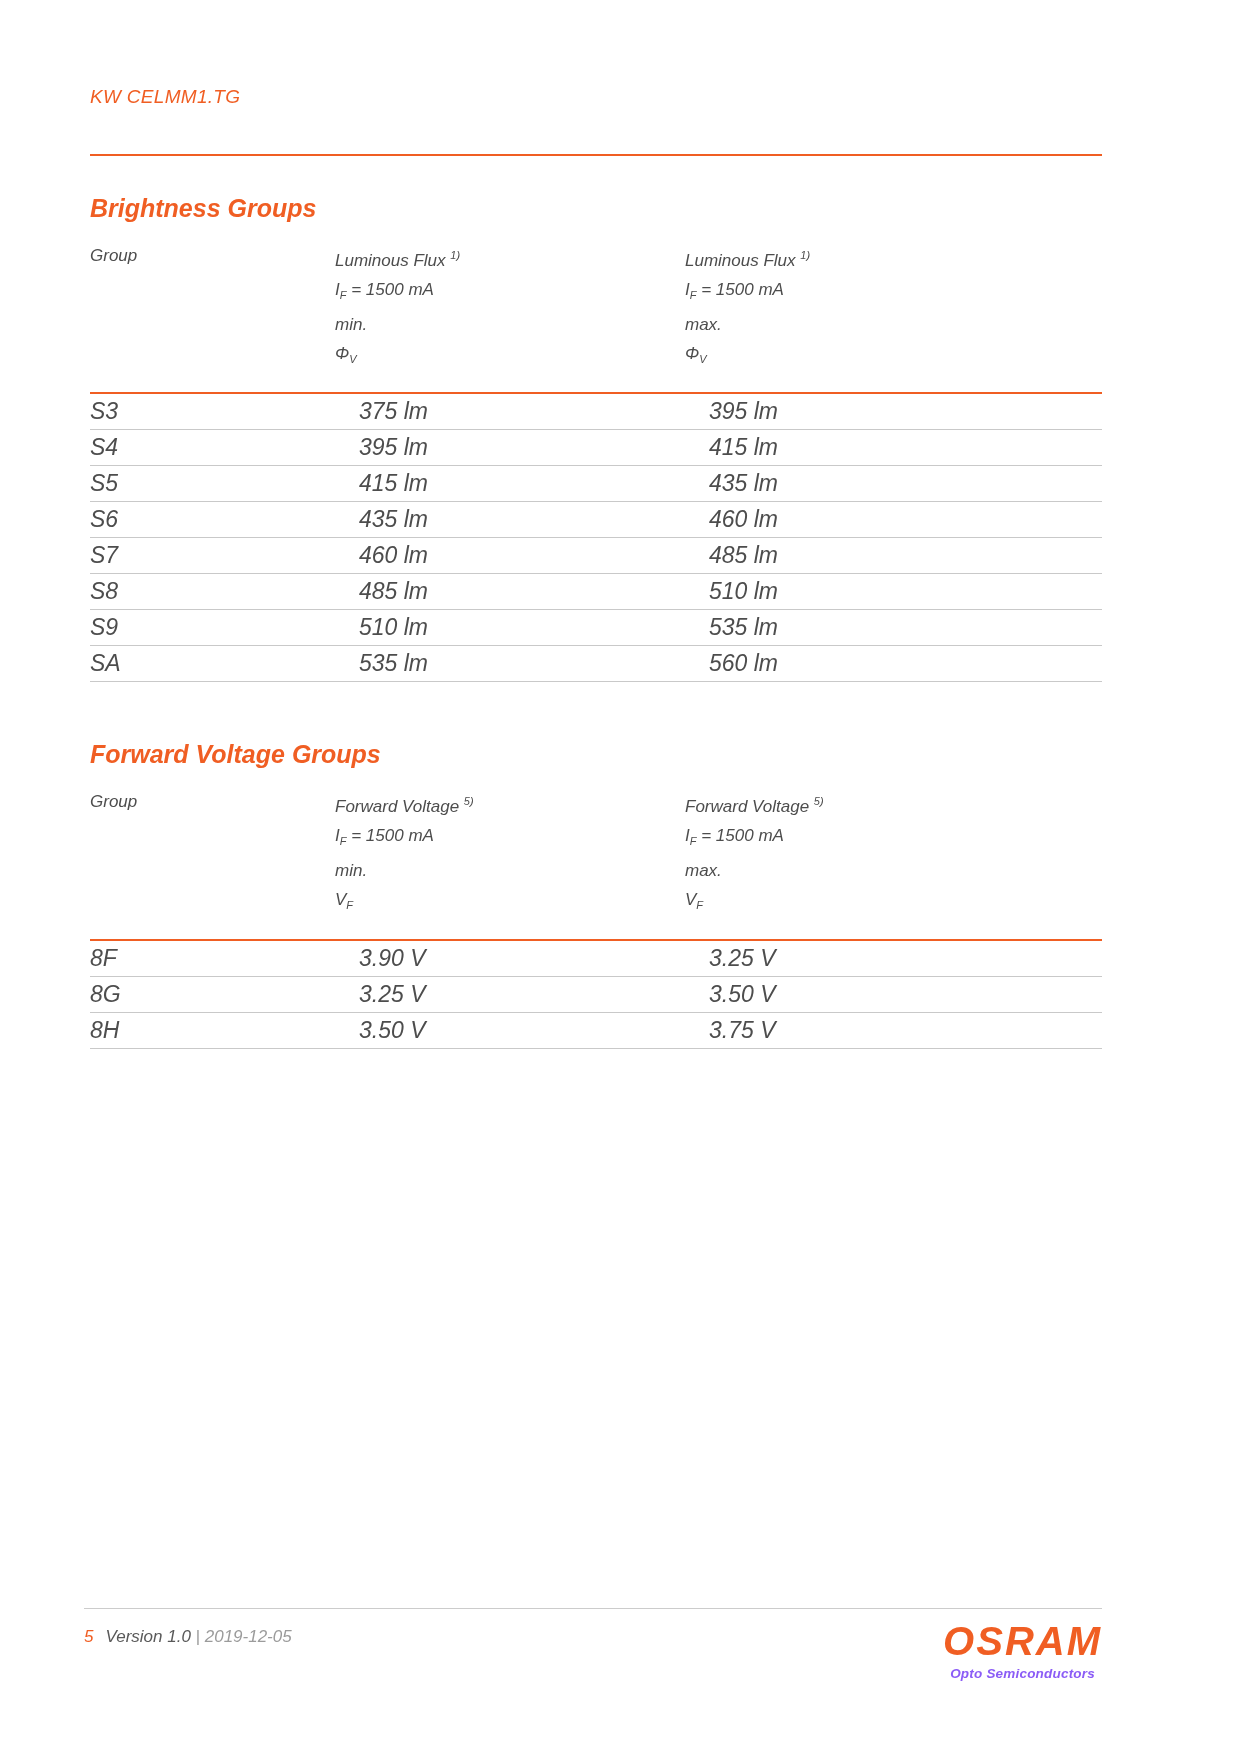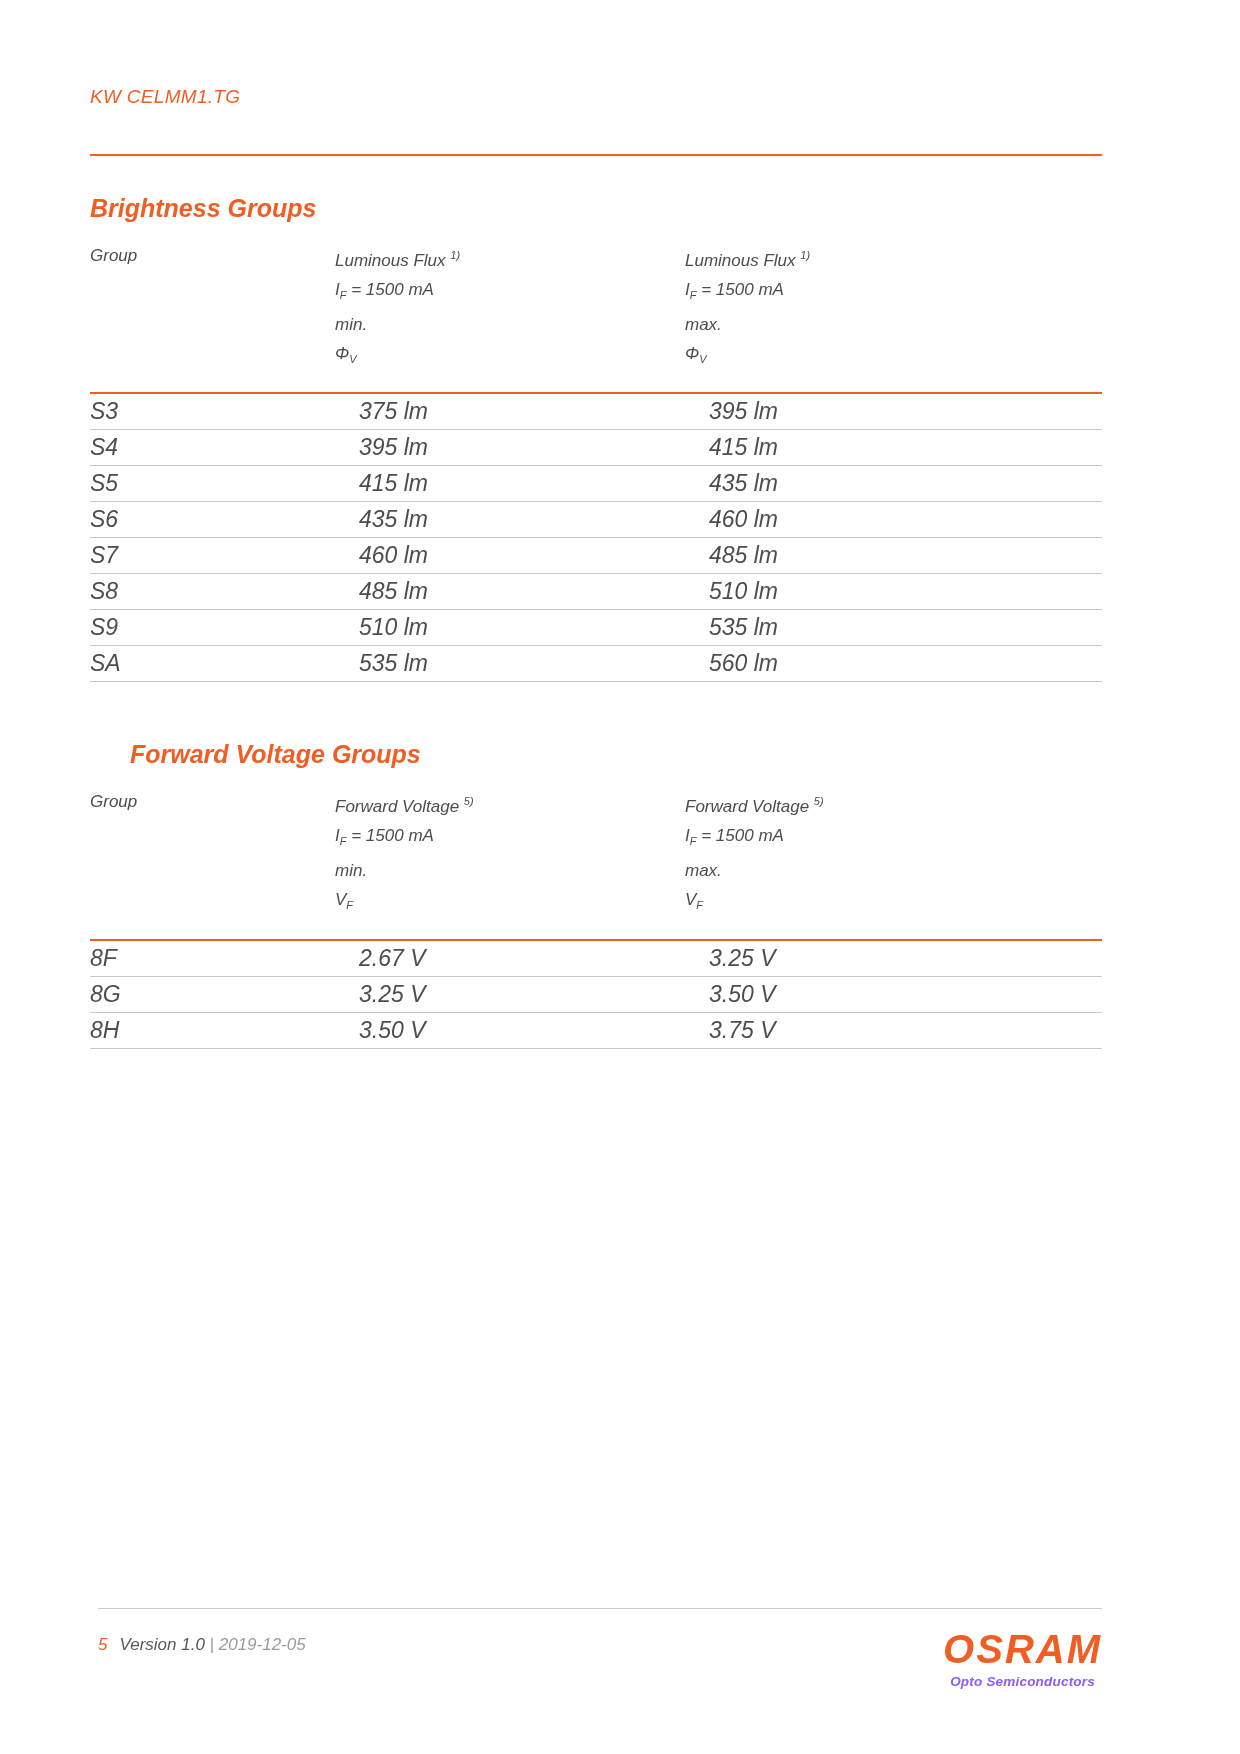--- a/index.html
+++ b/index.html
@@ -50,32 +50,32 @@
 
   .tr { border-bottom:1px solid var(--row_border, #C9C9C9); }
   .td {
     line-height:34px;
     height:35px;
     font-size:23px;
     white-space:nowrap;
   }
   .td.val { padding-left:24px; }
 
-  .section-gap { margin-top:58px;margin-left:40px; }
+  .section-gap { margin-top:58px; }
 
   .footer {
     position:absolute;
-    left:98px;
+    left:84px;
     right:90px;
     top:1608px;
     border-top:1px solid #cccccc;
     display:flex;
     justify-content:space-between;
     align-items:flex-start;
-    padding-top:20px;
+    padding-top:12px;
   }
   .footer-left { font-size:17px; color:#595959; padding-top:6px; }
   .page-num { color:var(--accent, #F05E23); margin-right:12px; }
   .sep, .date { color:var(--muted, #9B9B9B); }
   .logo { text-align:right; }
   .logo-text {
     font-size:40px;
     font-weight:bold;
     letter-spacing:2px;
     line-height:1;
@@ -174,21 +174,21 @@
         <div>
           <div class="th-line"><span>Forward Voltage</span> <sup>5)</sup></div>
           <div class="th-line"><span>I</span><sub>F</sub> <span>= 1500 mA</span></div>
           <div class="th-line">max.</div>
           <div class="th-line"><span>V</span><sub>F</sub></div>
         </div>
       </div>
 
       <div class="tr">
         <div class="td">8F</div>
-        <div class="td val">2.67 V</div>
+        <div class="td val">3.90 V</div>
         <div class="td val">3.25 V</div>
       </div>
       <div class="tr">
         <div class="td">8G</div>
         <div class="td val">3.25 V</div>
         <div class="td val">3.50 V</div>
       </div>
       <div class="tr">
         <div class="td">8H</div>
         <div class="td val">3.50 V</div>

